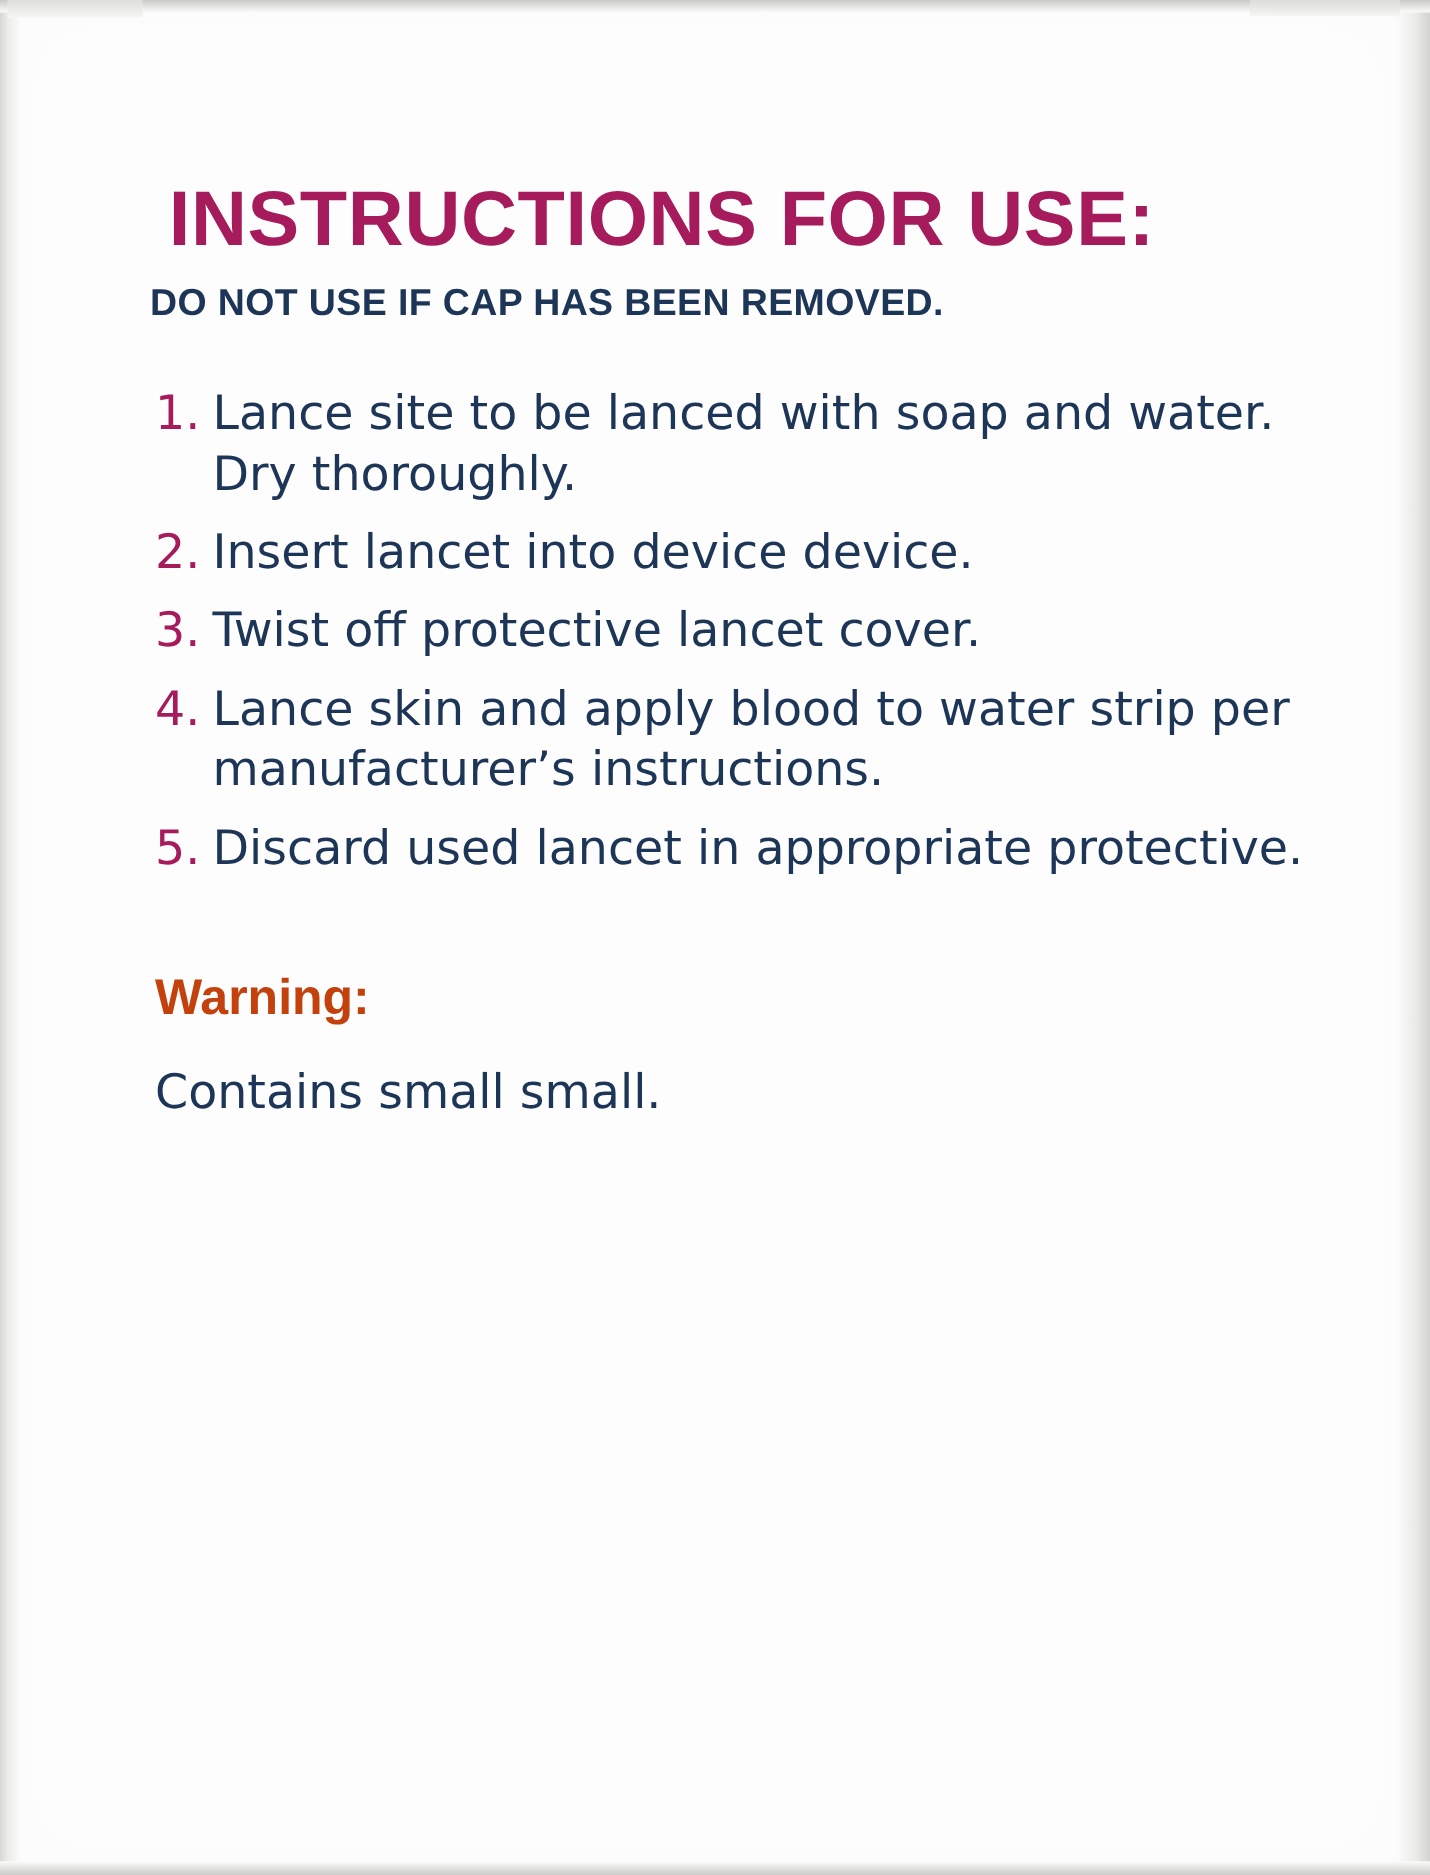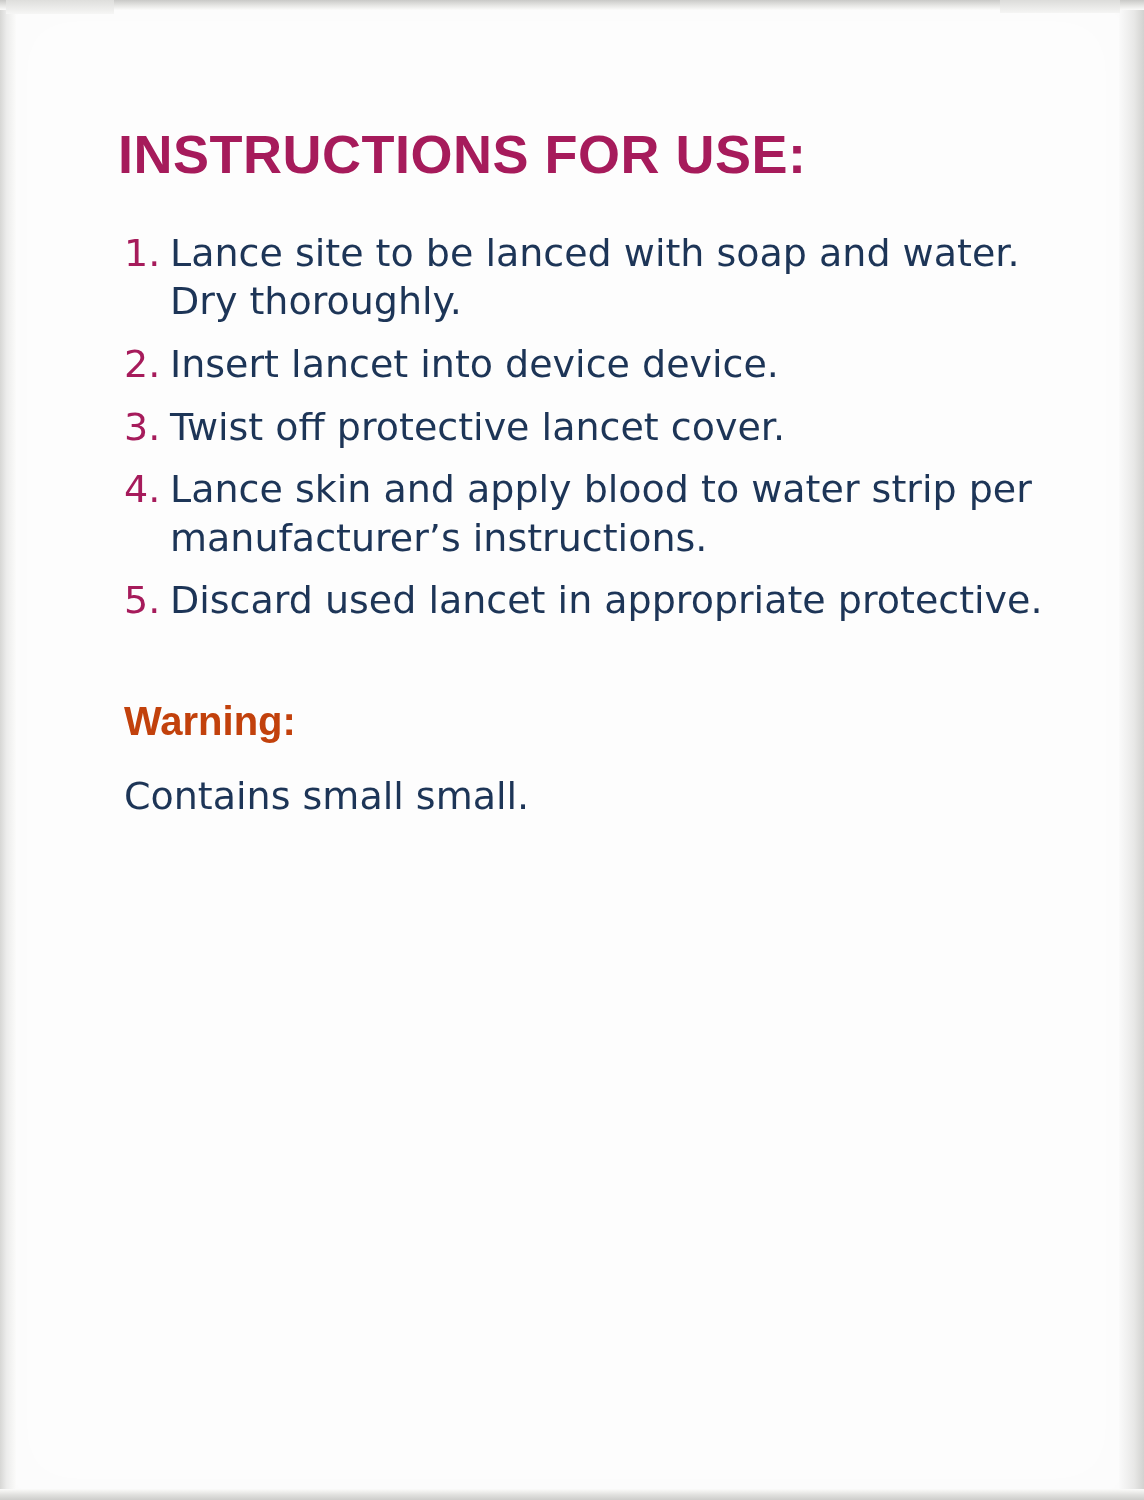--- a/index.html
+++ b/index.html
@@ -89,25 +89,25 @@
   #content {
     position: absolute;
     left: 118px;
     top: 126px;
     width: 930px;
   }
 
   #title {
     font-family: "Liberation Sans", sans-serif;
     font-weight: bold;
-    font-size: 54px;
+    font-size: 62px;
     letter-spacing: 0.5px;
     color: #a61b5b;
     line-height: 1.05;
-    margin: 0;
+    margin: 17px;
     white-space: nowrap;
   }
 
   #subtitle {
     font-family: "Liberation Sans", sans-serif;
     font-weight: bold;
     font-size: 30px;
     letter-spacing: 0.3px;
     color: #1d3557;
     margin: 18px 0 0 2px;
@@ -171,20 +171,21 @@
   <div id="box-right-edge"></div>
   <div id="box-top-edge"></div>
   <div id="box-bottom-edge"></div>
   <div id="flap-left"></div>
   <div id="flap-right"></div>
 
   <div id="content">
 
     <h1 id="title">INSTRUCTIONS FOR USE:</h1>
 
+    <div id="subtitle">DO NOT USE IF CAP HAS BEEN REMOVED.</div>
 
     <ol id="steps">
 
       <li class="step">
         <span class="step-num">1.</span>
         <span class="step-text">Lance site to be lanced with soap and water. Dry thoroughly.</span>
       </li>
 
       <li class="step">
         <span class="step-num">2.</span>

